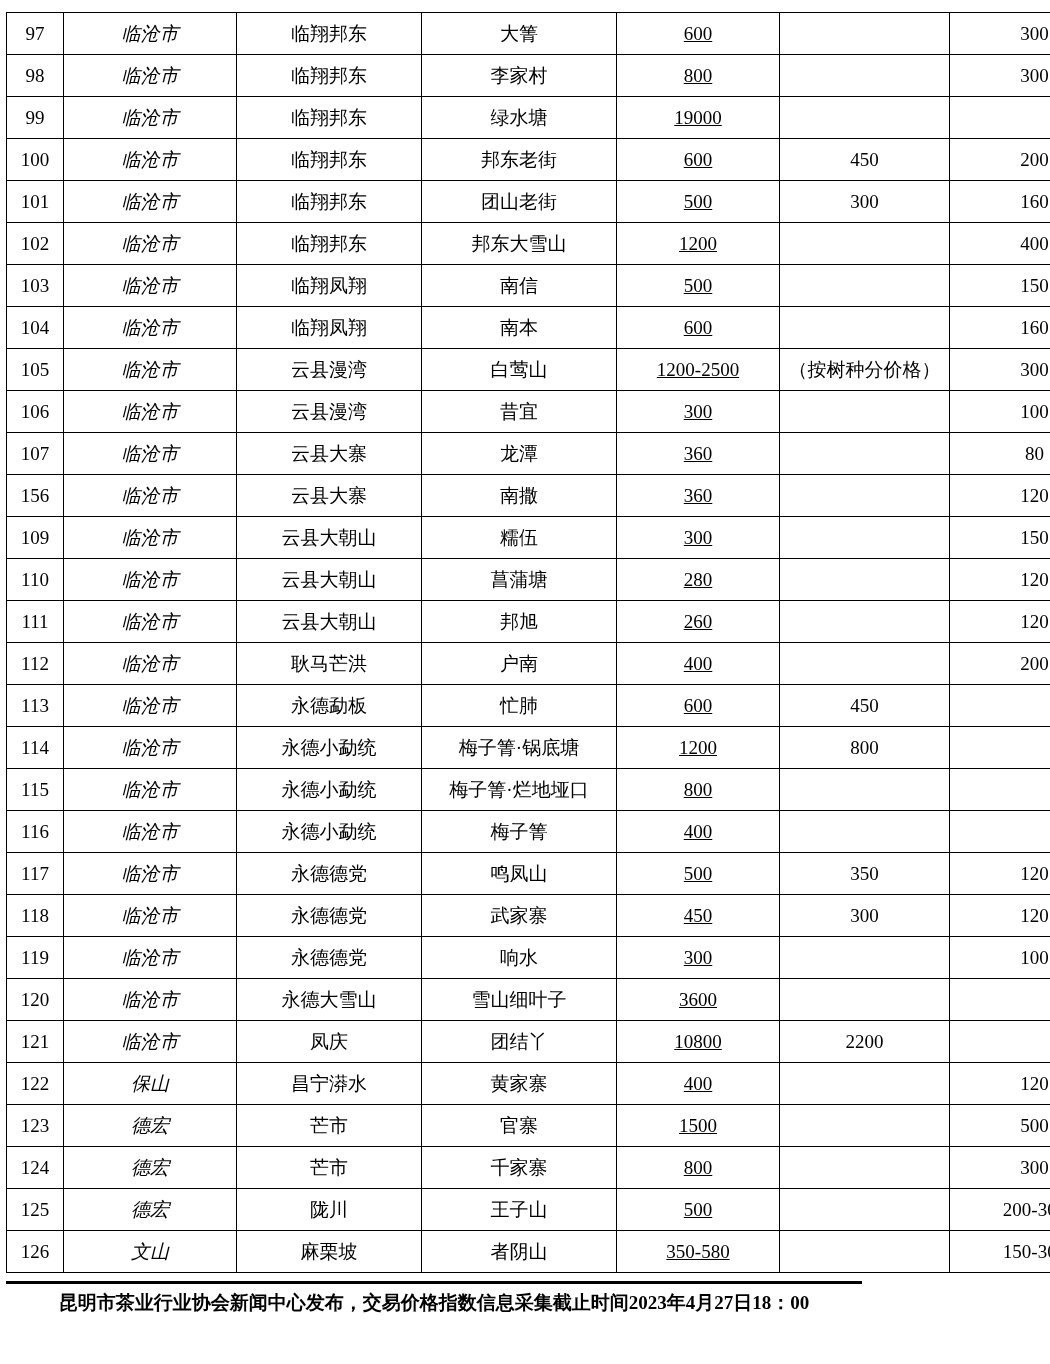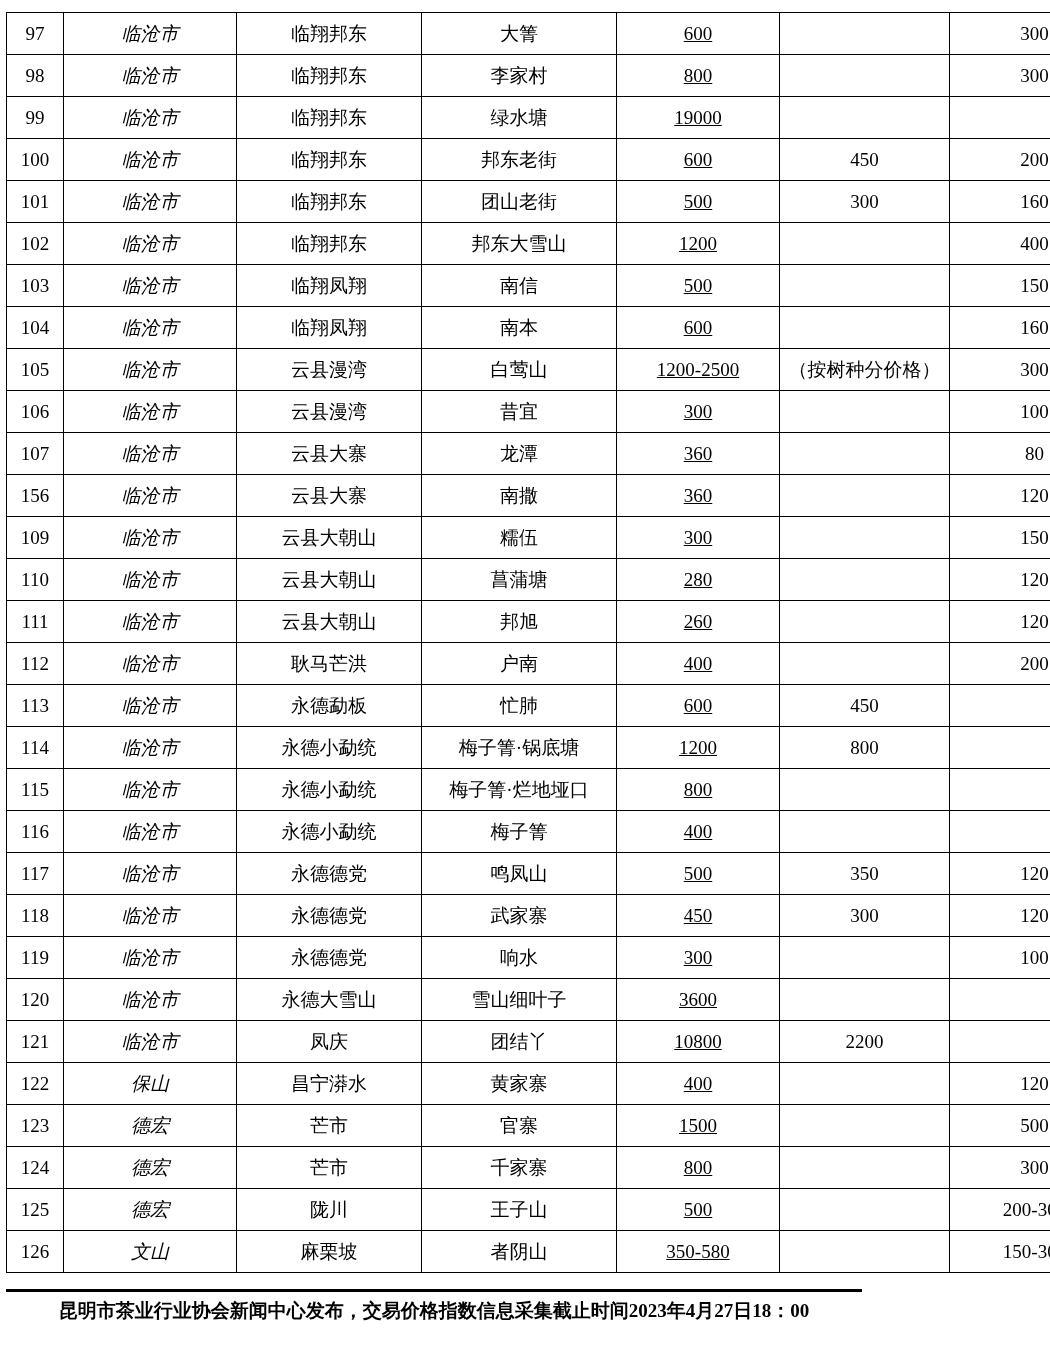--- a/index.html
+++ b/index.html
@@ -35,21 +35,21 @@
   }
   td.col-index { width: 52px; font-size: 18px; font-family: "Liberation Serif", serif; }
   td.col-city { width: 168px; font-style: italic; }
   td.col-area { width: 180px; }
   td.col-village { width: 190px; }
   td.col-p1 { width: 158px; font-size: 18px; text-decoration: underline; }
   td.col-p2 { width: 165px; font-size: 18px; }
   td.col-p3 { width: 165px; font-size: 18px; }
   td.small-text { font-size: 17px; }
   .footer {
-    margin-top: 16px;
+    margin-top: 8px;
     border-top: 3px solid #000000;
     padding-top: 6px;
     text-align: center;
     font-size: 19px;
     font-weight: bold;
     font-family: "Liberation Serif", "DejaVu Serif", serif;
     letter-spacing: 0px;
   }
 </style>
 </head>

